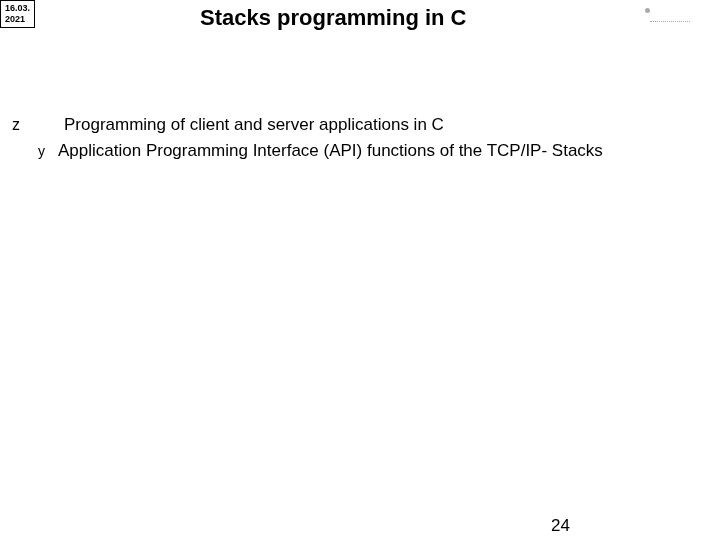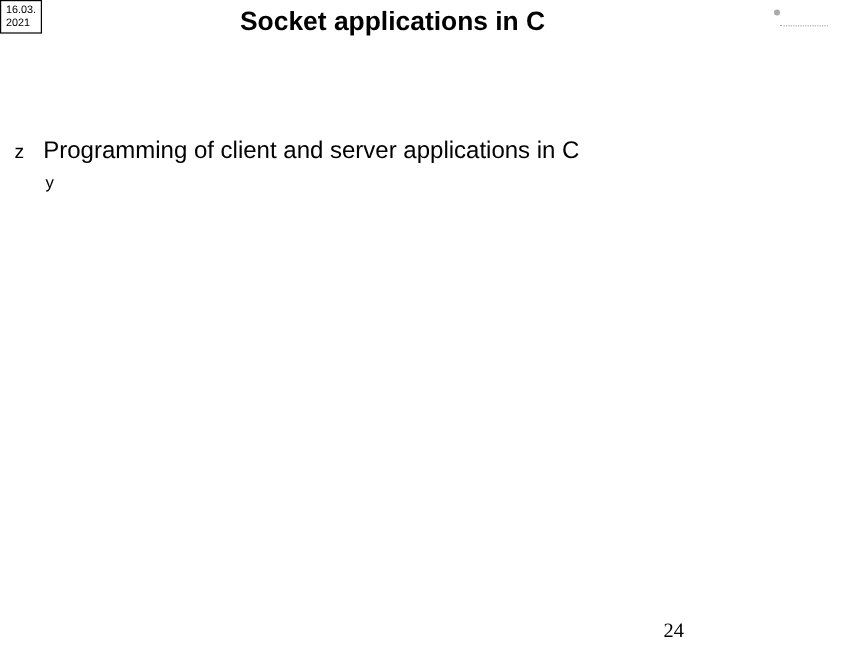--- a/index.html
+++ b/index.html
@@ -23,20 +23,21 @@
     .header-cell-left {
       padding: 10px 4px 3px 4px;
       border-right: 1px solid #000;
       min-width: 116px;
     }
     .header-cell-right {
       padding: 2px 4px 2px 4px;
       font-size: 9px;
       line-height: 1.2;
       min-width: 30px;
+      font-weight: bold;
     }
     .title {
       position: absolute;
       top: 5px;
       left: 200px;
       font-size: 22px;
       font-weight: bold;
       font-family: Verdana, Arial, sans-serif;
     }
     .decor {
@@ -73,22 +74,23 @@
     }
     .bullet-z {
       font-family: "Wingdings", sans-serif;
       font-size: 16px;
       color: #000;
       margin-right: 6px;
       width: 18px;
       display: inline-block;
     }
     .bullet-text-main {
-      font-size: 20px;
+      font-size: 17px;
       font-family: Verdana, Arial, sans-serif;
+      margin-left: 28px;
     }
     .sub-bullet-line {
       display: flex;
       align-items: baseline;
       margin-left: 26px;
       margin-top: 4px;
     }
     .bullet-y {
       font-family: "Wingdings", sans-serif;
       font-size: 14px;
@@ -99,43 +101,44 @@
     }
     .bullet-text-sub {
       font-size: 17px;
       font-family: Verdana, Arial, sans-serif;
     }
     .page-num {
       position: absolute;
       bottom: 4px;
       right: 150px;
       font-size: 17px;
-      font-family: Liberation Serif, serif;
+      font-family: Liberation Sans, sans-serif;
     }
   </style>
 </head>
 <body>
 
 <div class="header-box">
   <div class="header-cell-right">
     <div>16.03.</div>
     <div>2021</div>
   </div>
 </div>
 
-<div class="title">Socket applications in C</div>
+<div class="title">Stacks programming in C</div>
 
 <div class="decor">
   <div class="decor-dot"></div>
   <div class="decor-line"></div>
 </div>
 
 <div class="content">
   <div class="bullet-line">
     <span class="bullet-z">z</span>
     <span class="bullet-text-main">Programming of client and server applications in C</span>
   </div>
   <div class="sub-bullet-line">
     <span class="bullet-y">y</span>
+    <span class="bullet-text-sub">Application Programming Interface (API) functions of the TCP/IP- Stacks</span>
   </div>
 </div>
 
 <div class="page-num">24</div>
 
 </body></html>

